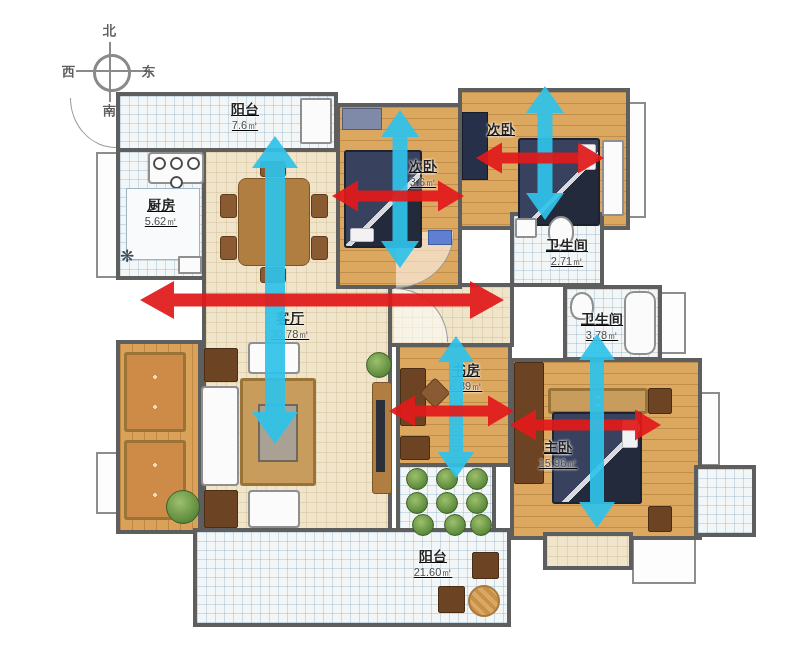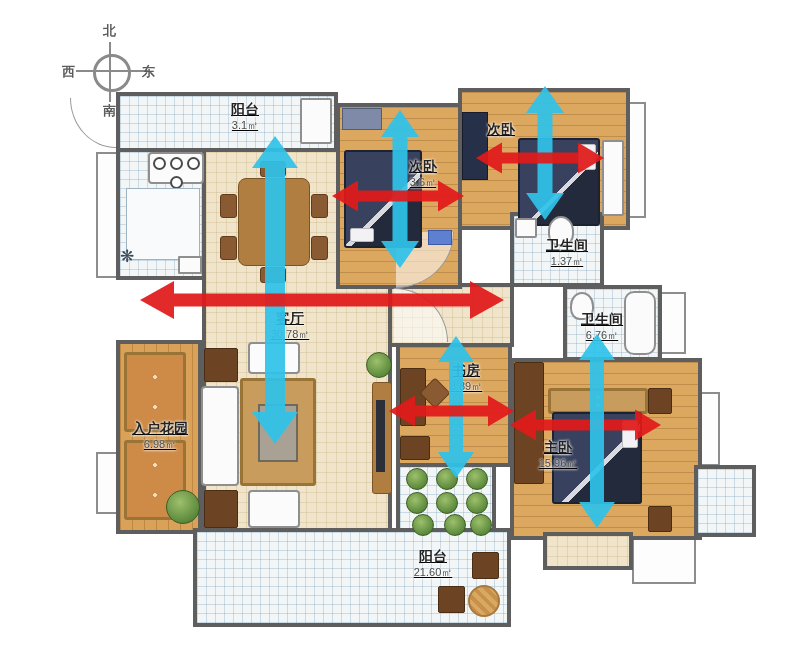--- a/index.html
+++ b/index.html
@@ -162,53 +162,53 @@
   <div class="furn plant" style="left:412px;top:514px;width:22px;height:22px;"></div>
   <div class="furn plant" style="left:444px;top:514px;width:22px;height:22px;"></div>
   <div class="furn plant" style="left:470px;top:514px;width:22px;height:22px;"></div>
 
   <div class="furn brown-f" style="left:472px;top:552px;width:27px;height:27px;"></div>
   <div class="furn brown-f" style="left:438px;top:586px;width:27px;height:27px;"></div>
   <div class="furn" style="left:468px;top:585px;width:32px;height:32px;border-radius:50%;background:repeating-linear-gradient(45deg,#d9a963 0 4px,#c8914b 4px 8px);border:2px solid #a8793c;"></div>
 
   <div class="rlabel" style="left:200px;top:101px;width:90px;">
     <span class="rname">阳台</span>
-    <span class="rarea">3.1㎡</span>
+    <span class="rarea">7.6㎡</span>
+  </div>
+  <div class="rlabel" style="left:126px;top:197px;width:70px;">
+    <span class="rname">厨房</span>
+    <span class="rarea">5.62㎡</span>
   </div>
   <div class="rlabel" style="left:385px;top:158px;width:76px;">
     <span class="rname">次卧</span>
     <span class="rarea">3.6㎡</span>
   </div>
   <div class="rlabel" style="left:470px;top:121px;width:62px;">
     <span class="rname">次卧</span>
     <span class="rarea"></span>
   </div>
   <div class="rlabel" style="left:527px;top:237px;width:80px;">
     <span class="rname">卫生间</span>
-    <span class="rarea">1.37㎡</span>
+    <span class="rarea">2.71㎡</span>
   </div>
   <div class="rlabel" style="left:562px;top:311px;width:80px;">
     <span class="rname">卫生间</span>
-    <span class="rarea">6.76㎡</span>
+    <span class="rarea">3.78㎡</span>
   </div>
   <div class="rlabel" style="left:250px;top:310px;width:80px;">
     <span class="rname">客厅</span>
     <span class="rarea">30.78㎡</span>
   </div>
   <div class="rlabel" style="left:428px;top:362px;width:76px;">
     <span class="rname">书房</span>
     <span class="rarea">8.89㎡</span>
   </div>
   <div class="rlabel" style="left:520px;top:439px;width:76px;">
     <span class="rname">主卧</span>
     <span class="rarea">15.96㎡</span>
-  </div>
-  <div class="rlabel" style="left:122px;top:420px;width:76px;">
-    <span class="rname">入户花园</span>
-    <span class="rarea">6.98㎡</span>
   </div>
   <div class="rlabel" style="left:388px;top:548px;width:90px;">
     <span class="rname">阳台</span>
     <span class="rarea">21.60㎡</span>
   </div>
 
   <svg id="arrows" width="810" height="653" viewBox="0 0 810 653">
       <polygon points="275.0,136.0 252.0,168.0 265.0,168.0 265.0,412.0 252.0,412.0 275.0,444.0 298.0,412.0 285.0,412.0 285.0,168.0 298.0,168.0" fill="#2fc2ea" fill-opacity="0.93"></polygon>
       <polygon points="400.0,110.0 381.0,137.0 392.5,137.0 392.5,241.0 381.0,241.0 400.0,268.0 419.0,241.0 407.5,241.0 407.5,137.0 419.0,137.0" fill="#2fc2ea" fill-opacity="0.93"></polygon>
       <polygon points="332.0,196.0 358.0,211.5 358.0,201.5 438.0,201.5 438.0,211.5 464.0,196.0 438.0,180.5 438.0,190.5 358.0,190.5 358.0,180.5" fill="#e11a1a" fill-opacity="0.93"></polygon>

